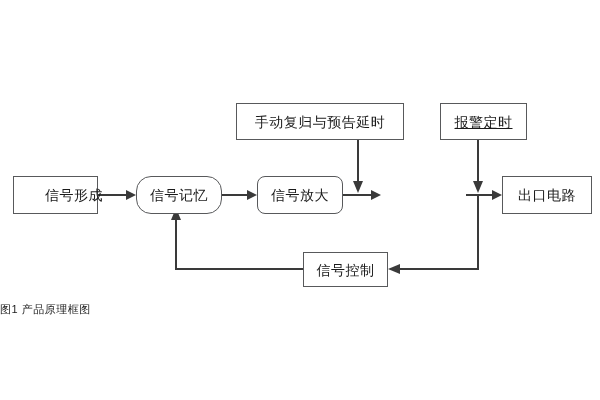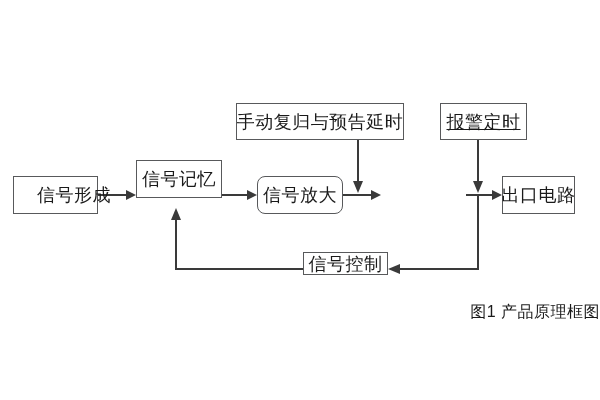--- a/index.html
+++ b/index.html
@@ -17,32 +17,32 @@
   }
   .node {
     position: absolute;
     box-sizing: border-box;
     border: 1.5px solid #58595b;
     background: #ffffff;
     display: flex;
     align-items: center;
     justify-content: center;
     color: #1a1a1a;
-    font-size: 18px;
+    font-size: 14px;
     line-height: 1;
     letter-spacing: 0.5px;
     white-space: nowrap;
     z-index: 3;
   }
   .caption {
     position: absolute;
     left: 0;
     width: 600px;
-    text-align: right;
-    font-size: 16px;
+    text-align: left;
+    font-size: 11px;
     color: #1a1a1a;
     letter-spacing: 0.5px;
     white-space: nowrap;
   }
   #wires {
     position: absolute;
     left: 0;
     top: 0;
     width: 600px;
     height: 400px;
@@ -81,28 +81,28 @@
     <polygon class="arrowfill" points="478,193 473,181 483,181"></polygon>
     <path d="M 478 195 L 478 269 L 400 269"></path>
     <polygon class="arrowfill" points="388,269 400,264 400,274"></polygon>
 
     <path d="M 303 269 L 176 269 L 176 220"></path>
     <polygon class="arrowfill" points="176,208 171,220 181,220"></polygon>
   </svg>
 
   <div class="node" style="left:13px; top:176px; width:85px; height:38px;padding-left:37px;">信号形成</div>
 
-  <div class="node" style="left:136px; top:160px; width:86px; height:38px;">信号记忆</div>
+  <div class="node" style="left:136px; top:176px; width:86px; height:38px;border-radius:15px;">信号记忆</div>
 
   <div class="node" style="left:257px; top:176px; width:86px; height:38px;border-radius:8px;">信号放大</div>
 
 
-  <div class="node" style="left:502px; top:176px; width:73px; height:38px;">出口电路</div>
+  <div class="node" style="left:502px; top:176px; width:90px; height:38px;">出口电路</div>
 
   <div class="node" style="left:236px; top:103px; width:168px; height:37px;">手动复归与预告延时</div>
 
   <div class="node" style="left:440px; top:103px; width:87px; height:37px;text-decoration:underline;">报警定时</div>
 
-  <div class="node" style="left:303px; top:252px; width:85px; height:23px;">信号控制</div>
+  <div class="node" style="left:303px; top:252px; width:85px; height:35px;">信号控制</div>
 
   <div class="caption" style="top:302px;">图1 产品原理框图</div>
 
 </div>
 
 </body></html>

